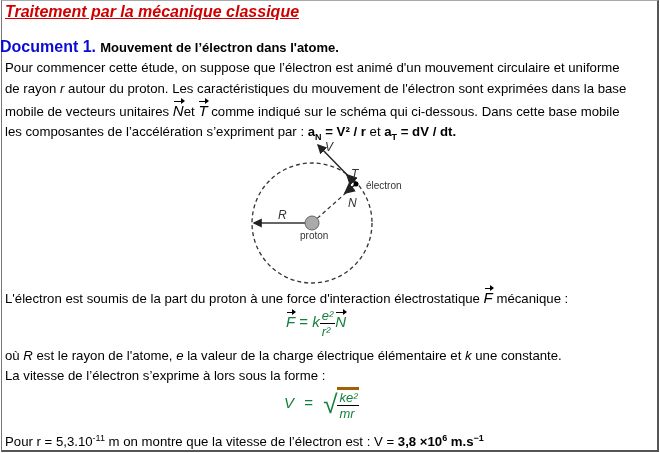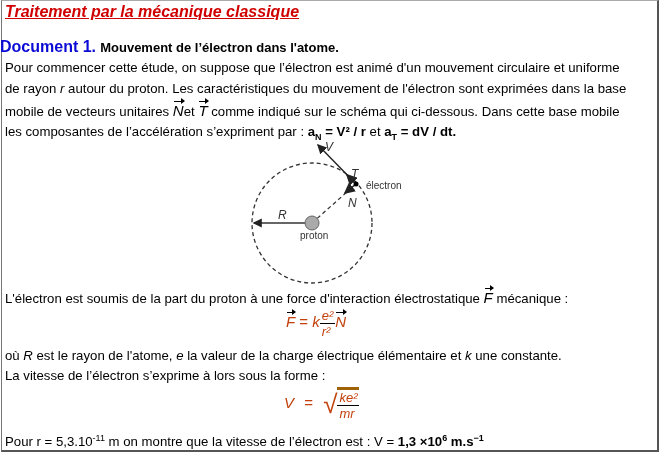--- a/index.html
+++ b/index.html
@@ -8,21 +8,21 @@
   .title{position:absolute;left:5px;top:3px;font-size:16px;font-style:italic;font-weight:bold;color:#d00000;text-decoration:underline;}
   .doc-head{position:absolute;left:0;top:38px;font-size:15px;}
   .doc-num{color:#0b0bd6;font-weight:bold;font-size:16px;}
   .doc-sub{font-weight:bold;font-size:13px;}
   .para{position:absolute;left:5px;font-size:13.2px;line-height:21px;white-space:nowrap;}
   .vec{position:relative;font-family:"Liberation Sans",sans-serif;font-style:italic;font-size:15px;}
   .vec::before{content:"";position:absolute;left:1px;right:0;top:-1px;border-top:1px solid #000;}
   .vec::after{content:"";position:absolute;right:-1px;top:-4px;border-left:4px solid #000;border-top:3px solid transparent;border-bottom:3px solid transparent;}
   b{font-weight:bold;}
   sub,sup{font-size:9px;}
-  .eq{position:absolute;font-family:"Liberation Sans",sans-serif;font-style:italic;font-size:15px;color:#c2410c;}
+  .eq{position:absolute;font-family:"Liberation Sans",sans-serif;font-style:italic;font-size:15px;color:#15803d;}
   .frac{display:inline-block;vertical-align:middle;text-align:left;font-size:13px;}
   .frac .n{display:block;border-bottom:1px solid #000;padding:0 2px;}
   .frac .d{display:block;padding:0 2px;}
 </style>
 </head>
 <body>
 
 <div class="frame"></div>
 
 <div class="title">Traitement par la mécanique classique</div>
@@ -68,13 +68,13 @@
 <div class="para" style="top:345px;"><span>où </span><i>R</i><span> est le rayon de l'atome, </span><i>e</i><span> la valeur de la charge électrique élémentaire et </span><i>k</i><span> une constante.</span></div>
 
 <div class="para" style="top:365px;">La vitesse de l’électron s’exprime à lors sous la forme :</div>
 
 <div class="eq" style="left:284px;top:387px;">
   <span>V</span>
   <span style="font-style:normal;margin:0 6px;">=</span>
   <span style="font-style:normal;font-size:26px;vertical-align:middle;">√</span><span class="frac" style="border-top:3px solid #a16207;"><span class="n">ke²</span><span class="d">mr</span></span>
 </div>
 
-<div class="para" style="top:428px;"><span>Pour r = 5,3.10</span><sup>-11</sup><span> m on montre que la vitesse de l’électron est : V = </span><b><span>1,3 ×10</span><sup>6</sup><span> m.s</span><sup>−1</sup></b></div>
+<div class="para" style="top:428px;"><span>Pour r = 5,3.10</span><sup>-11</sup><span> m on montre que la vitesse de l’électron est : V = </span><b><span>3,8 ×10</span><sup>6</sup><span> m.s</span><sup>−1</sup></b></div>
 
 </body></html>

